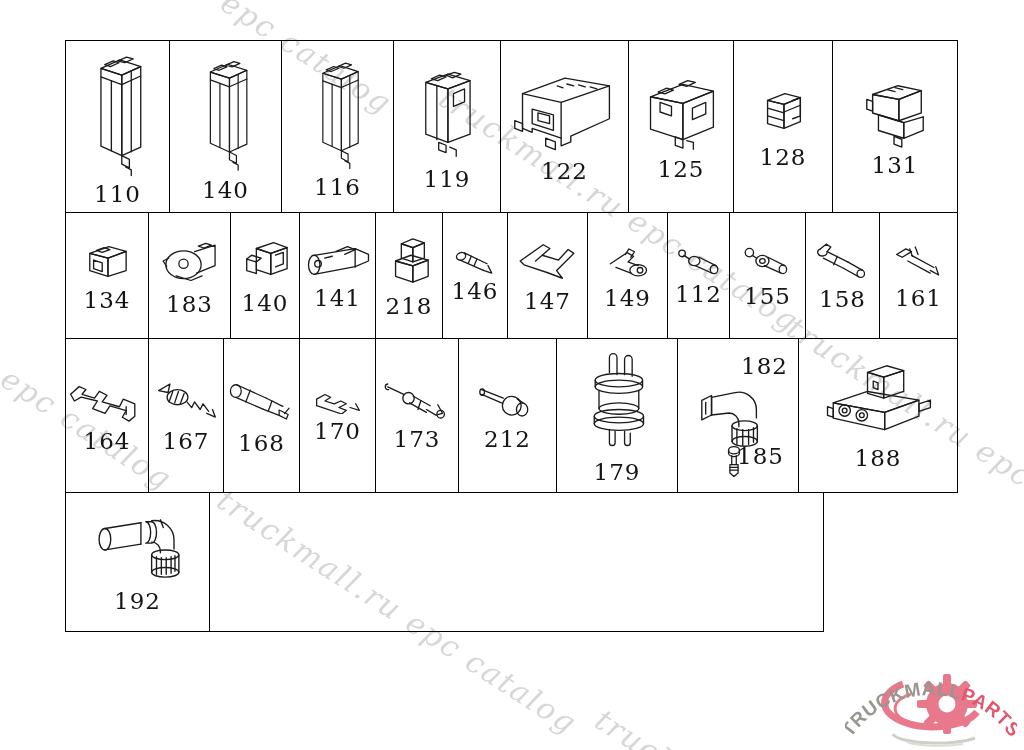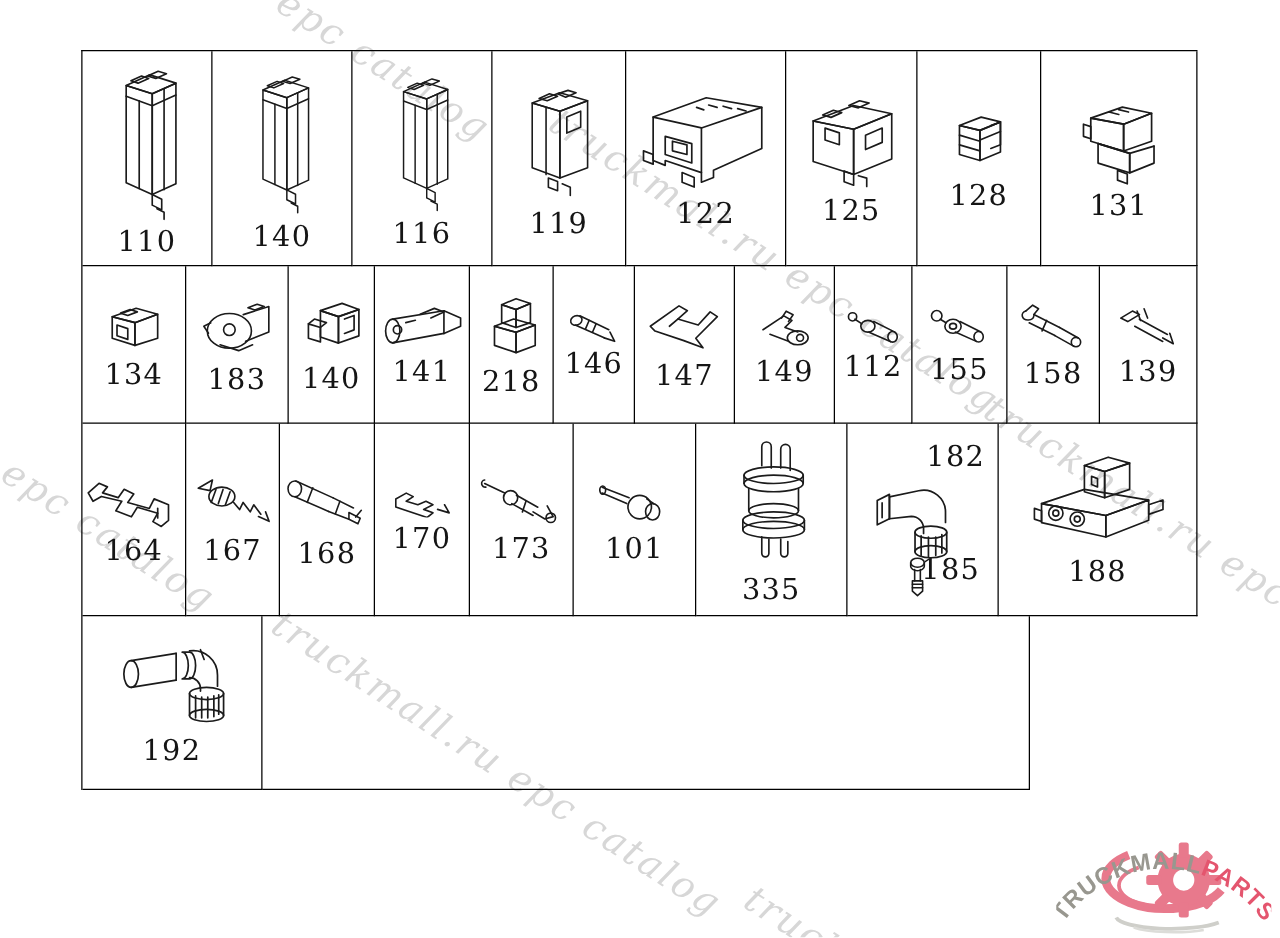--- a/index.html
+++ b/index.html
@@ -351,21 +351,21 @@
         <div class="art" style="width:56px;height:40px">
             <svg viewBox="0 0 60 42">
               <g fill="none" stroke="#1b1b1b" stroke-width="1.4" stroke-linejoin="round" stroke-linecap="round">
                 <path d="M6 14 l10 -6 6 3 -10 6 z"></path>
                 <path d="M20 8 l3 8 M26 6 l3 8"></path>
                 <path d="M22 15 L46 28 M18 21 L42 34"></path>
                 <path d="M42 31 l9 5 -3 -9"></path>
               </g>
             </svg>
           </div>
-        <div class="lbl">139</div>
+        <div class="lbl">161</div>
       </div>
     </div>
 
     <div class="row r3">
       <div class="cell" style="width:83px">
         <div class="art" style="width:84px;height:46px">
             <svg viewBox="0 0 86 48">
               <g fill="none" stroke="#1b1b1b" stroke-width="1.4" stroke-linejoin="round" stroke-linecap="round">
                 <path d="M5 17 L14 9 L21 12 L17 17 L30 21 L35 14 L43 18 L38 25 L56 30 L60 22 L72 27 L72 40 L66 45 L59 41 L63 34 L46 29 L41 37 L28 32 L33 24 L16 20 L9 24 Z"></path>
                 <path d="M63 30 L63 38"></path>
@@ -436,42 +436,42 @@
             <svg viewBox="0 0 66 44">
               <g fill="none" stroke="#1b1b1b" stroke-width="1.4" stroke-linejoin="round" stroke-linecap="round">
                 <path d="M5 10 L28 19 M5 15 L26 24"></path>
                 <ellipse cx="5.5" cy="12.5" rx="2.5" ry="3.5"></ellipse>
                 <circle cx="37" cy="27" r="10"></circle>
                 <ellipse cx="48" cy="31" rx="6" ry="7"></ellipse>
                 <path d="M43 20 l6 4"></path>
               </g>
             </svg>
           </div>
-        <div class="lbl">101</div>
+        <div class="lbl">212</div>
       </div>
       <div class="cell" style="width:121px">
         <div class="art" style="width:72px;height:108px">
             <svg viewBox="0 0 76 112">
               <g fill="none" stroke="#1b1b1b" stroke-width="1.4" stroke-linejoin="round" stroke-linecap="round">
                 <path d="M30 26 V10 a4 4 0 0 1 8 0 V28"></path>
                 <path d="M46 28 V12 a4 4 0 0 1 8 0 V30"></path>
                 <ellipse cx="40" cy="34" rx="25" ry="7"></ellipse>
                 <path d="M15 34 v7 M65 34 v7"></path>
                 <ellipse cx="40" cy="41" rx="25" ry="7"></ellipse>
                 <path d="M19 45 V64 M61 45 V64"></path>
                 <ellipse cx="40" cy="64" rx="21" ry="6"></ellipse>
                 <ellipse cx="40" cy="72" rx="26" ry="7"></ellipse>
                 <path d="M14 72 v8 M66 72 v8"></path>
                 <ellipse cx="40" cy="80" rx="26" ry="7"></ellipse>
                 <path d="M30 86 v14 a3 3 0 0 0 6 0 v-12"></path>
                 <path d="M46 88 v12 a3 3 0 0 0 6 0 v-10"></path>
               </g>
             </svg>
           </div>
-        <div class="lbl">335</div>
+        <div class="lbl">179</div>
       </div>
       <div class="cell cellx" style="width:121px">
         <span class="lbl lbl-a">182</span>
         <div class="art art-a" style="width:78px;height:80px">
             <svg viewBox="0 0 80 82">
               <g fill="none" stroke="#1b1b1b" stroke-width="1.4" stroke-linejoin="round" stroke-linecap="round">
                 <path d="M8 26 l10 -5 v20 l-10 5 z"></path>
                 <path d="M12 28 v12"></path>
                 <path d="M18 23 L42 18 a18 18 0 0 1 22 18 v8"></path>
                 <path d="M18 41 L36 39 a10 10 0 0 1 10 10 v4"></path>

